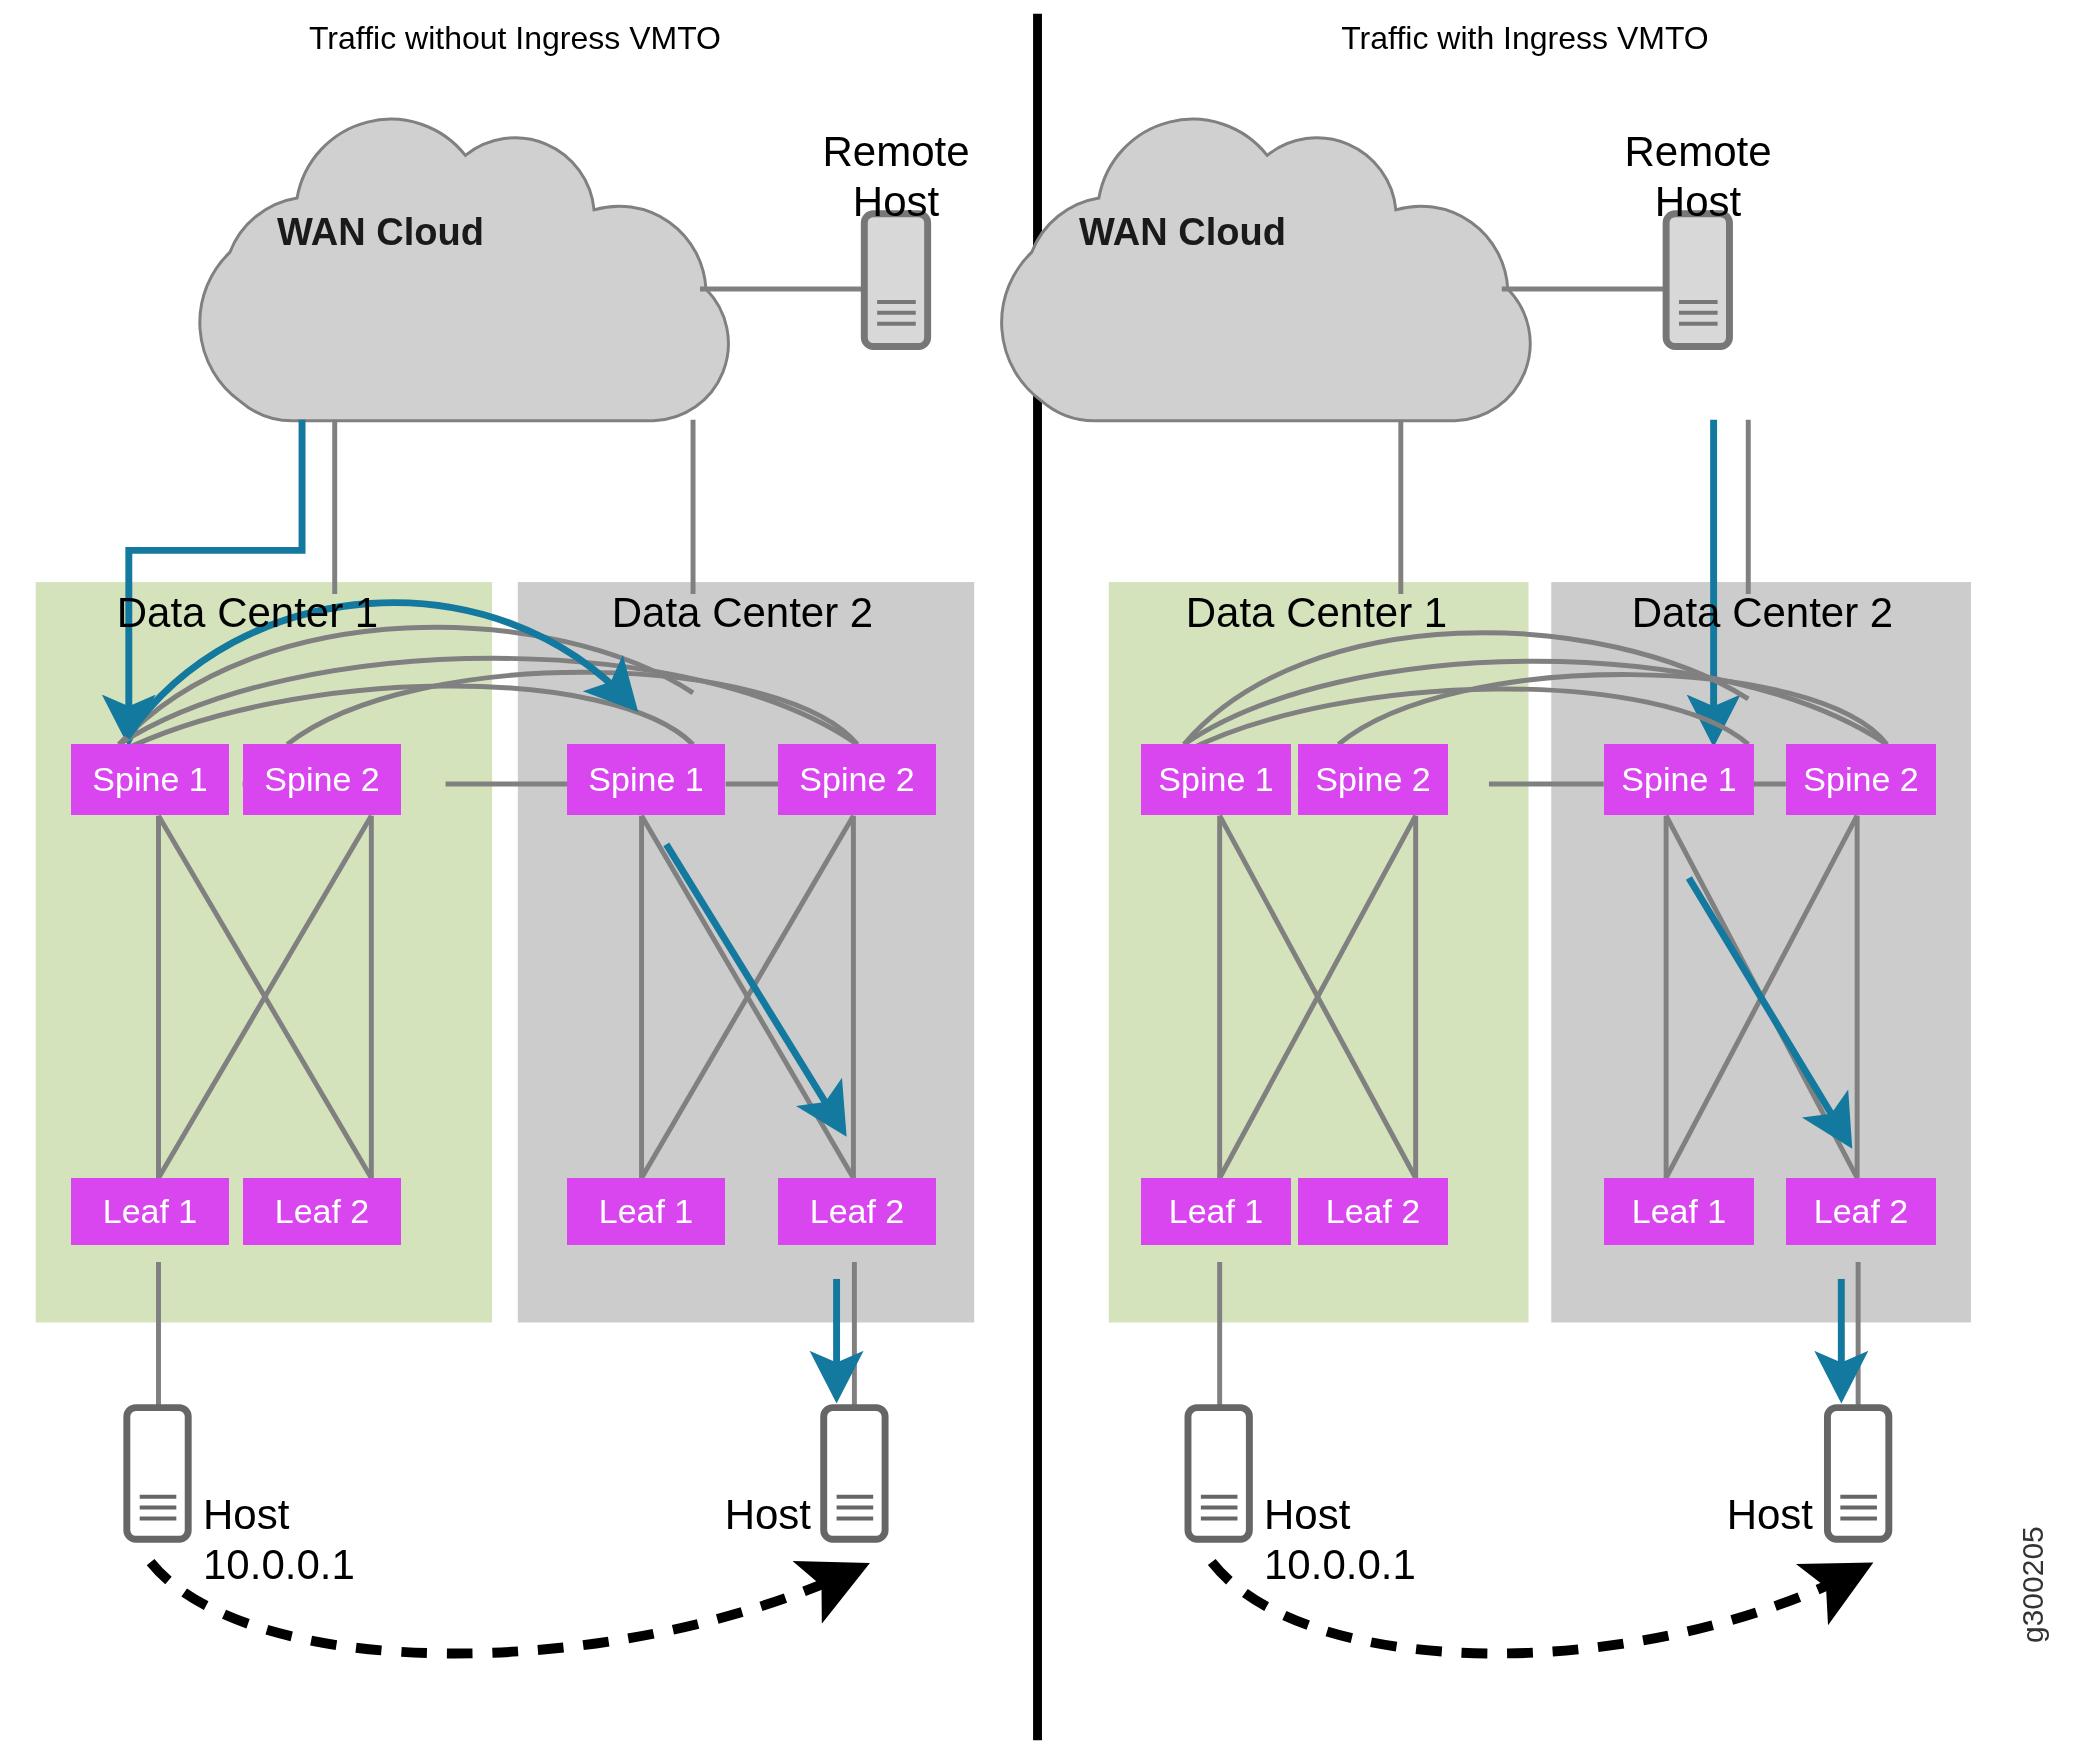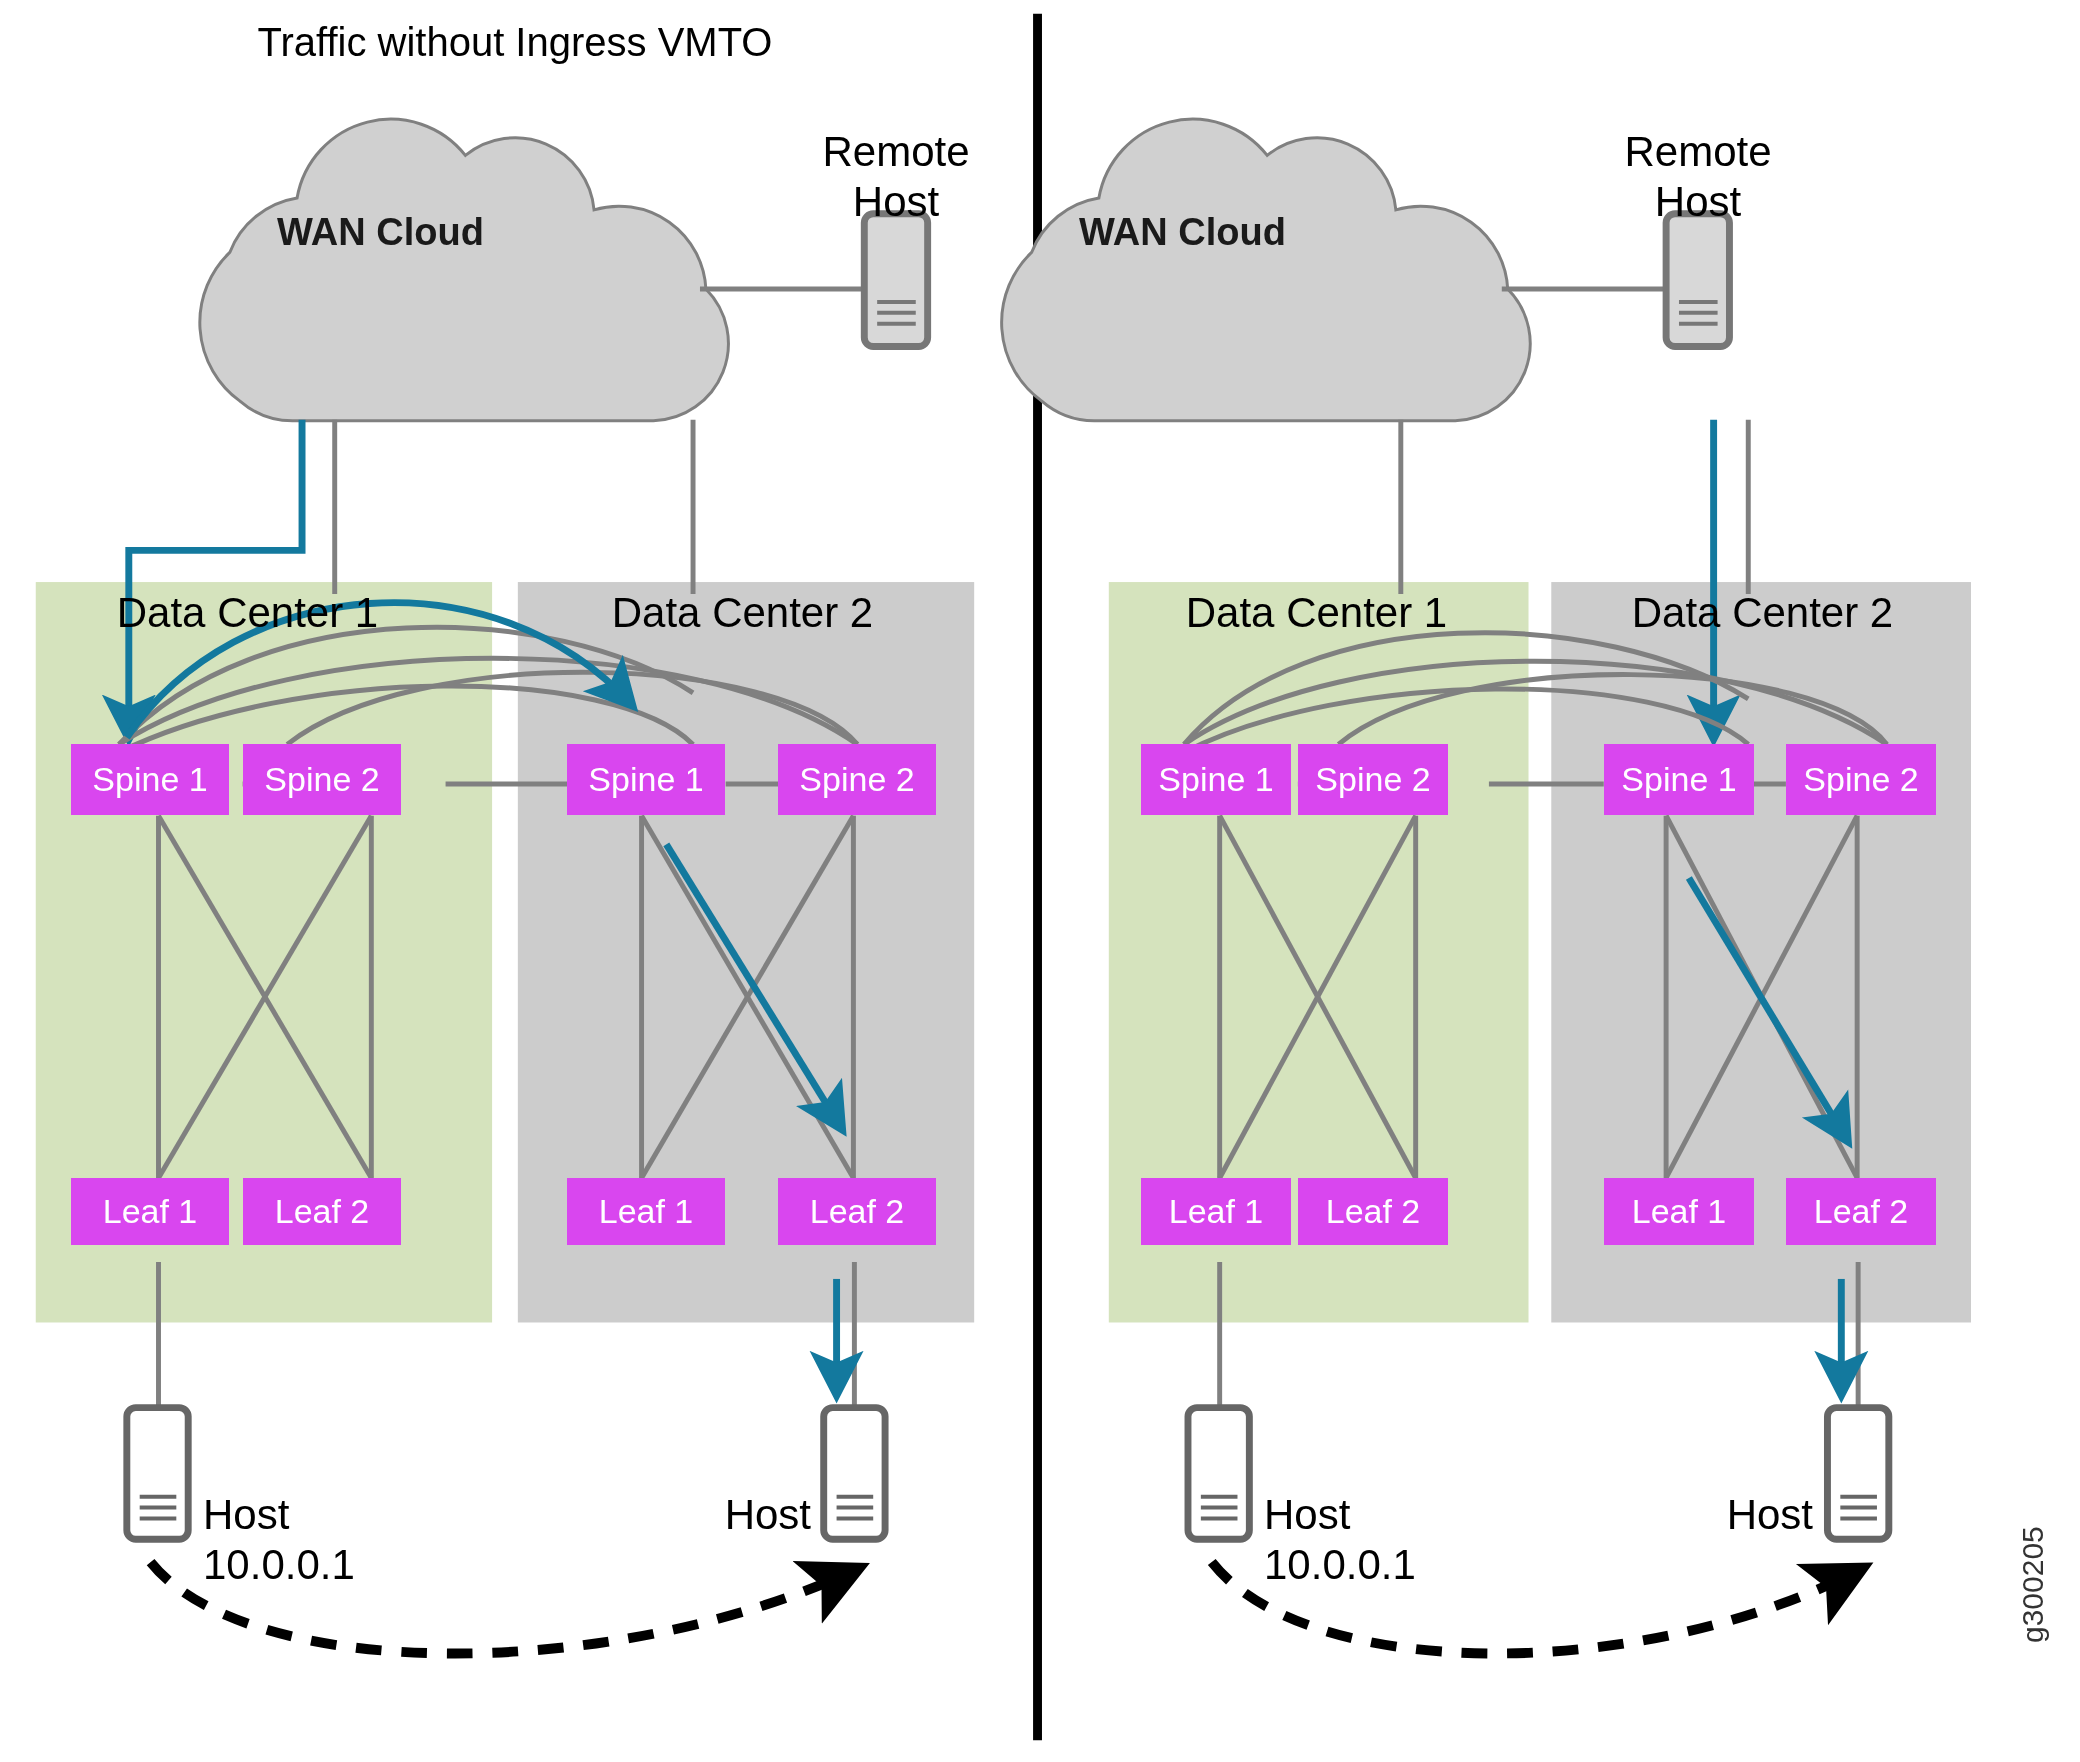--- a/index.html
+++ b/index.html
@@ -16,21 +16,21 @@
     overflow: hidden;
   }
   #svg-root {
     position: absolute;
     left: 0; top: 0;
     width: 2080px;
     height: 1762px;
   }
   .panel-title {
     position: absolute;
-    font-size: 40px;
+    font-size: 32px;
     color: #000000;
     white-space: nowrap;
     text-align: center;
   }
   #title-left  { left: 119px; top: 20px; width: 792px; }
   #title-right { left: 1129px; top: 20px; width: 792px; }
 
   .node-box {
     position: absolute;
     background: #d946ef;
@@ -282,20 +282,21 @@
   <div class="node-box" style="left:243px; top:1178px; width:158px; height:67px;">Leaf 2</div>
   <div class="node-box" style="left:567px; top:1178px; width:158px; height:67px;">Leaf 1</div>
   <div class="node-box" style="left:778px; top:1178px; width:158px; height:67px;">Leaf 2</div>
 
   <div class="host-label" style="left:203px; top:1490px; width:228px;">
     <div>Host</div>
     <div>10.0.0.1</div>
   </div>
   <div class="host-label right" style="left:653px; top:1490px; width:158px;">Host</div>
 
+  <div class="panel-title" id="title-right">Traffic with Ingress VMTO</div>
 
   <div class="cloud-label" style="left:1079px; top:211px; width:198px;">WAN Cloud</div>
 
   <div class="host-label center" style="left:1619px; top:127px; width:158px;">
     <div>Remote</div>
     <div>Host</div>
   </div>
 
   <div class="dc-label" style="left:1158px; top:589px; width:317px;">Data Center 1</div>
   <div class="dc-label" style="left:1604px; top:589px; width:317px;">Data Center 2</div>

